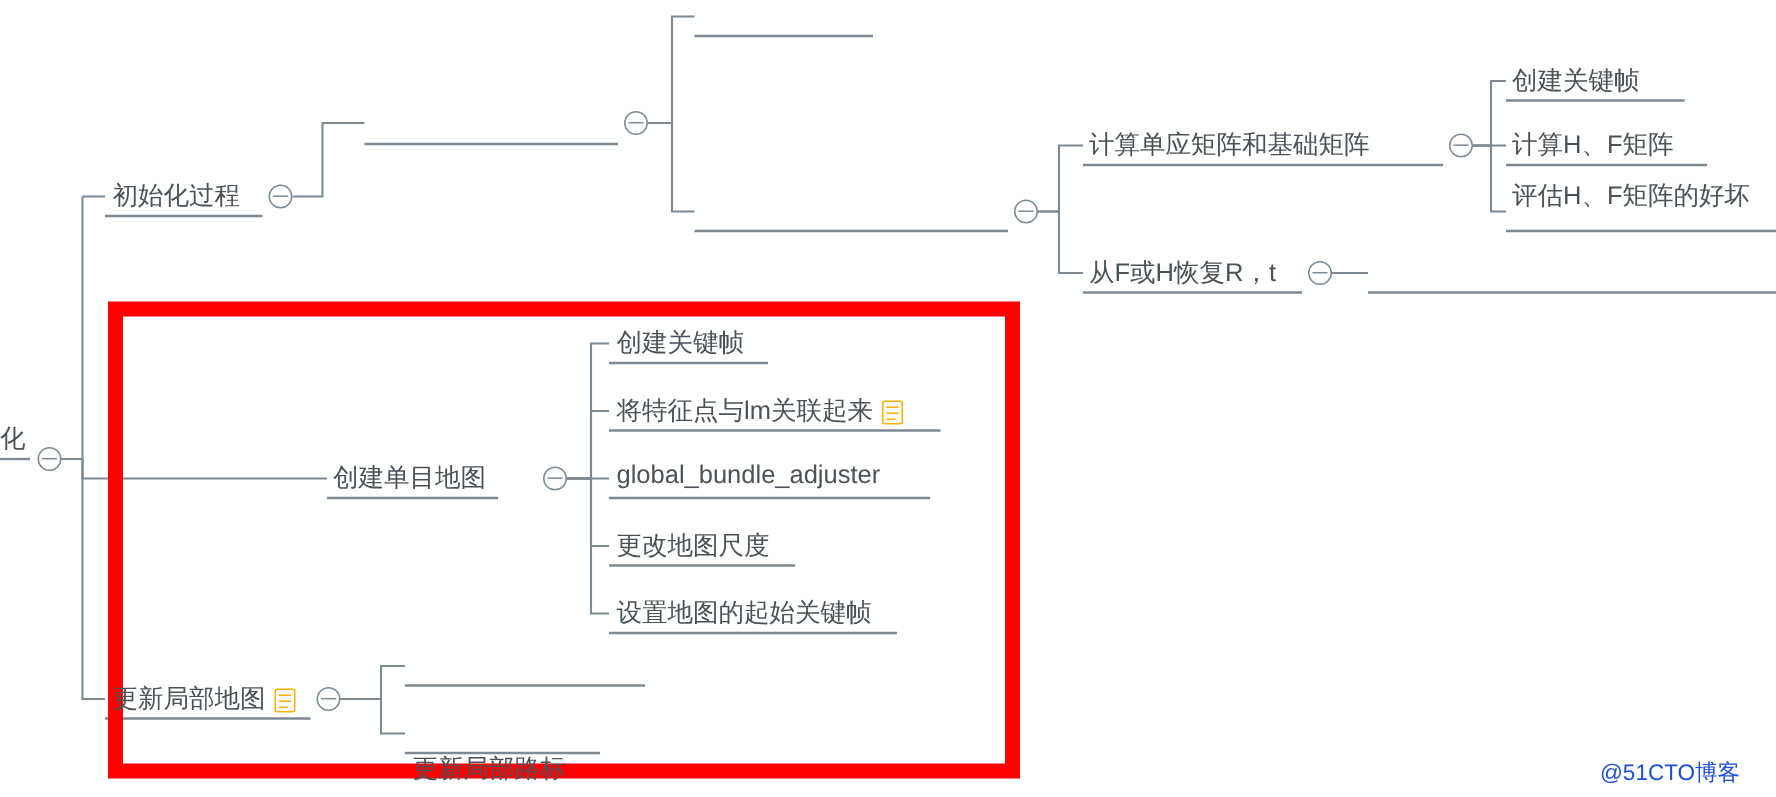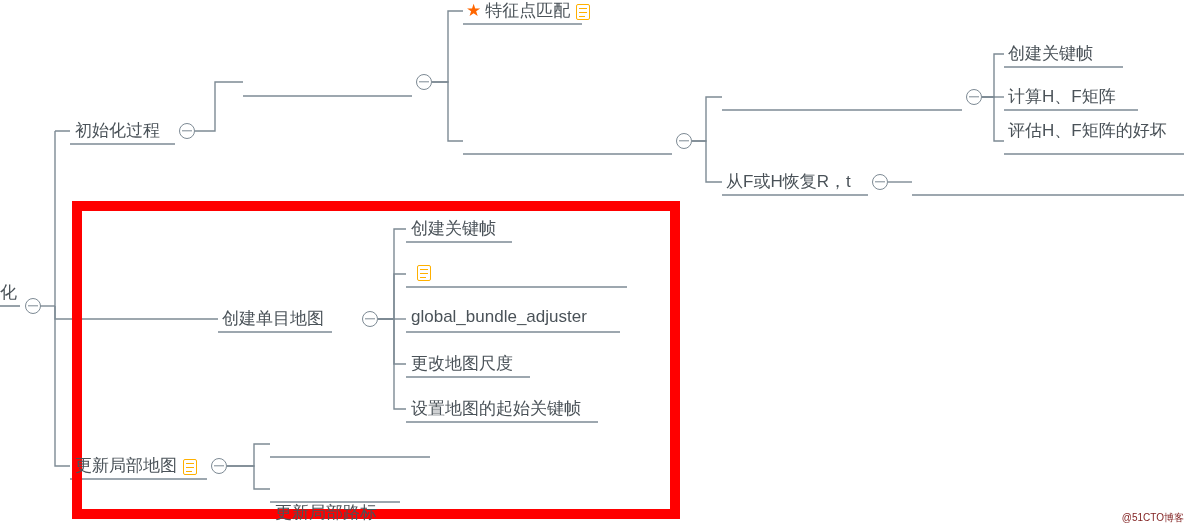--- a/index.html
+++ b/index.html
@@ -11,21 +11,21 @@
 .nd{position:absolute;white-space:nowrap;font-size:17px;color:#4a5258}
 .ic{display:inline-block;vertical-align:middle;margin-left:6px}
 .note{width:14px;height:16px;border:1.5px solid #ffb000;border-radius:2px;position:relative;background:#fff;box-sizing:border-box;display:inline-block;vertical-align:-3px}
 .note::before,.note::after{content:"";position:absolute;left:2px;right:2px;height:1.5px;background:#ffb000}
 .note::before{top:3px}
 .note::after{top:7px}
 .note .l3{position:absolute;left:2px;right:4px;top:11px;height:1.5px;background:#ffb000}
 .star{color:#ff6600;font-size:17px;margin-right:4px}
 .toggle{position:absolute;width:14px;height:14px;border:1.4px solid #7d8a94;border-radius:50%;background:#fff}
 .toggle::after{content:"";position:absolute;left:2px;right:2px;top:50%;height:1.4px;background:#7d8a94;transform:translateY(-50%)}
-.watermark{position:absolute;right:0;bottom:6px;color:#7f1d1d;font-size:10px}
+.watermark{position:absolute;right:24px;bottom:6px;color:#1d4ed8;font-size:15px}
 </style>
 </head>
 <body>
 <div class="wrap">
 <svg class="lines" viewBox="0 0 1184 531">
 
   <line class="under" x1="0" y1="306" x2="20" y2="306"></line>
 
   <path d="M40 306 L55 306"></path>
   <path d="M55 131 Q55 306 55 306 M55 131 L70 131"></path>
@@ -88,32 +88,32 @@
 <div class="toggle" style="left:966px;top:89px"></div>
 <div class="toggle" style="left:872px;top:174px"></div>
 <div class="toggle" style="left:362px;top:311px"></div>
 <div class="toggle" style="left:211px;top:458px"></div>
 
 <div class="nd" style="left:0px;top:281px"><span>化</span></div>
 
 <div class="nd" style="left:75px;top:119px"><span>初始化过程</span></div>
 
 
-<div class="nd" style="left:466px;top:-1px"><span class="star">★</span><span>特征点匹配</span><span class="ic"><span class="note"><span class="l3"></span></span></span></div>
 
 
+<div class="nd" style="left:726px;top:85px"><span>计算单应矩阵和基础矩阵</span></div>
 <div class="nd" style="left:1008px;top:42px"><span>创建关键帧</span></div>
 <div class="nd" style="left:1008px;top:85px"><span>计算H、F矩阵</span></div>
 <div class="nd" style="left:1008px;top:119px"><span>评估H、F矩阵的好坏</span></div>
 
 <div class="nd" style="left:726px;top:170px"><span>从F或H恢复R，t</span></div>
 
 <div class="nd" style="left:222px;top:307px"><span>创建单目地图</span></div>
 <div class="nd" style="left:411px;top:217px"><span>创建关键帧</span></div>
-<div class="nd" style="left:411px;top:262px"><span class="ic"><span class="note"><span class="l3"></span></span></span></div>
+<div class="nd" style="left:411px;top:262px"><span>将特征点与lm关联起来</span><span class="ic"><span class="note"><span class="l3"></span></span></span></div>
 <div class="nd" style="left:411px;top:307px"><span>global_bundle_adjuster</span></div>
 <div class="nd" style="left:411px;top:352px"><span>更改地图尺度</span></div>
 <div class="nd" style="left:411px;top:397px"><span>设置地图的起始关键帧</span></div>
 
 <div class="nd" style="left:75px;top:454px"><span>更新局部地图</span><span class="ic"><span class="note"><span class="l3"></span></span></span></div>
 <div class="nd" style="left:275px;top:501px"><span>更新局部路标</span></div>
 
 <div class="watermark"><span>@51CTO博客</span></div>
 </div>
 

